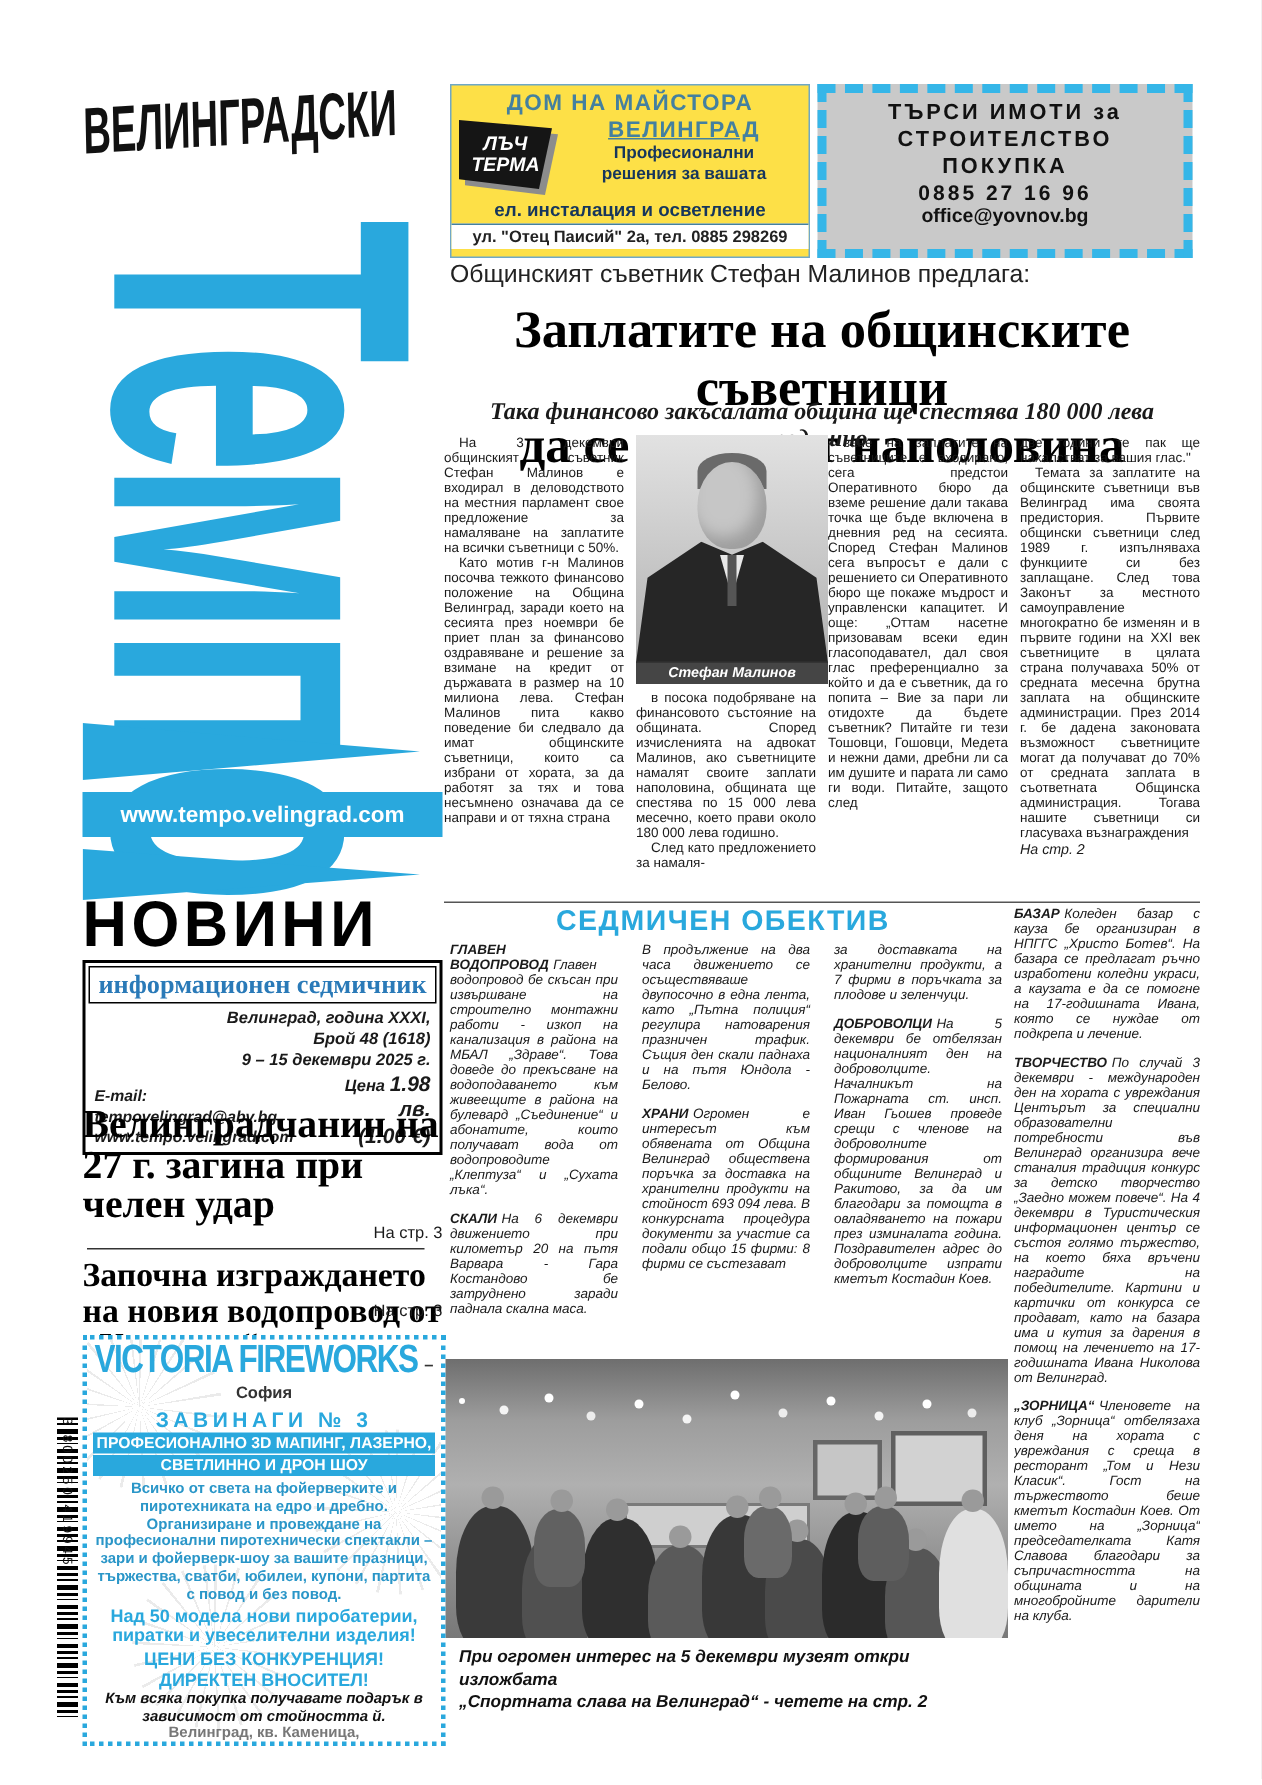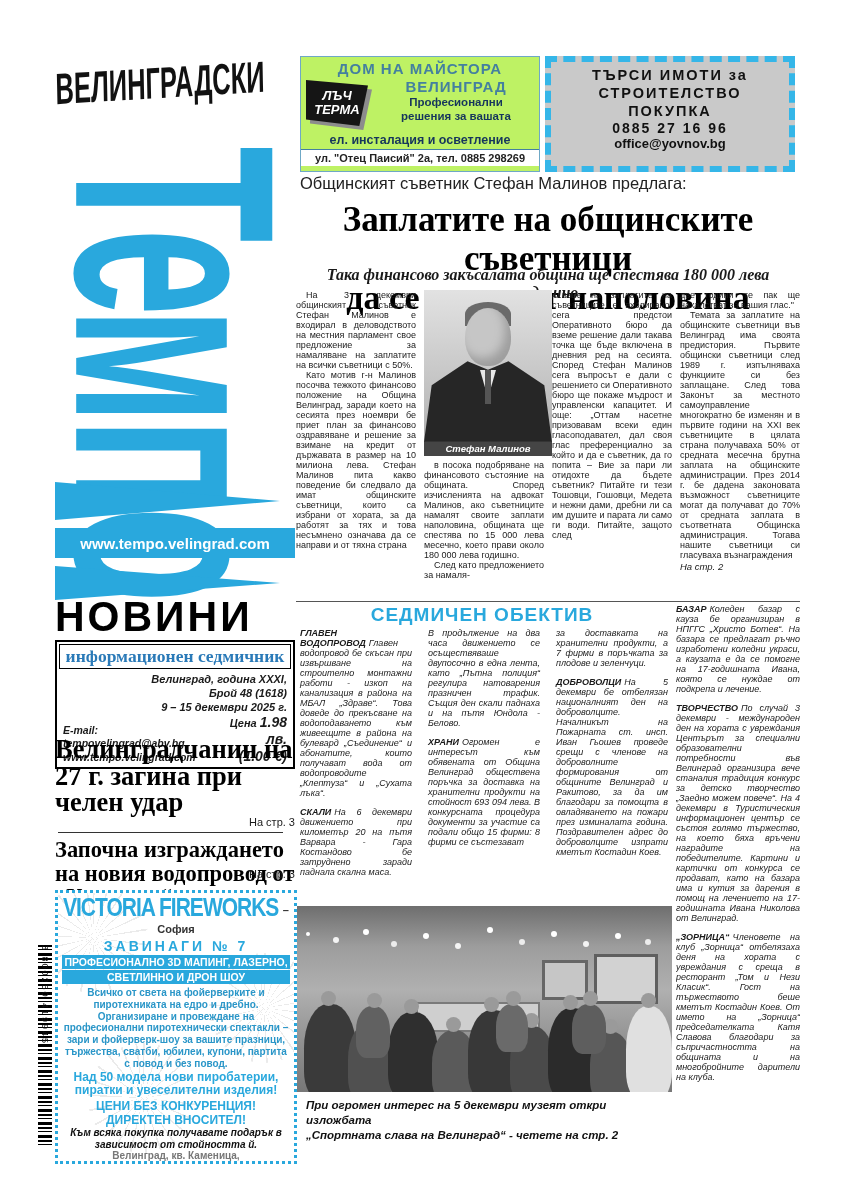--- a/index.html
+++ b/index.html
@@ -15,33 +15,33 @@
         transform-origin:center center;letter-spacing:-6px;line-height:1;text-align:center;}
   .mast-band-tri1{position:absolute;left:0;top:432px;width:225px;height:38px;background:#29a8dd;
         clip-path:polygon(0 0,100% 50%,0 100%);}
   .mast-band-url{position:absolute;left:0;top:478px;width:240px;height:30px;background:#29a8dd;
         display:flex;align-items:center;justify-content:center;}
   .mast-band-url span{color:#fff;font-weight:bold;font-size:15px;}
   .mast-band-tri2{position:absolute;left:0;top:516px;width:225px;height:34px;background:#29a8dd;
         clip-path:polygon(0 0,100% 50%,0 100%);}
 
   
-  .ad-craft{position:absolute;left:300px;top:56px;width:240px;height:116px;background:#bef264;
+  .ad-craft{position:absolute;left:300px;top:56px;width:240px;height:116px;background:#fde047;
         border:1px solid #6fa8c6;box-sizing:border-box;padding:3px 4px 0 4px;}
   .ad-craft .t1{color:#44809f;font-weight:900;font-size:15px;letter-spacing:1px;text-align:center;}
   .craft-row{display:flex;margin-top:1px;}
   .logo-wrap{position:relative;width:72px;height:54px;flex:0 0 72px;}
   .logo-shadow{position:absolute;left:5px;top:6px;width:62px;height:46px;background:#8c8c8c;
         clip-path:polygon(0 0,100% 12%,86% 100%,0 86%);}
   .logo-black{position:absolute;left:1px;top:2px;width:62px;height:46px;background:#151515;
         clip-path:polygon(0 0,100% 12%,86% 100%,0 86%);display:flex;flex-direction:column;
         align-items:center;justify-content:center;}
   .logo-black span{color:#fff;font-weight:900;font-style:italic;font-size:13px;line-height:1.1;}
   .craft-right{flex:1;text-align:center;}
-  .ad-craft .t2{color:#44809f;font-weight:900;font-size:15px;letter-spacing:1px;}
+  .ad-craft .t2{color:#44809f;font-weight:900;font-size:15px;letter-spacing:1px;text-decoration:underline;}
   .ad-craft .tag{color:#16365c;font-weight:bold;font-size:11.5px;line-height:1.25;}
   .ad-craft .tag3{color:#16365c;font-weight:bold;font-size:12.5px;text-align:center;margin-top:1px;}
   .ad-craft .addr{background:#fff;border-top:1px solid #44809f;margin:2px -4px 0 -4px;
         font-weight:bold;font-size:11px;color:#222;text-align:center;padding:2px 0;}
 
   .ad-prop{position:absolute;left:545px;top:56px;width:250px;height:116px;background:#c9c9c9;
         border:6px dashed #35b6e8;box-sizing:border-box;text-align:center;padding-top:4px;}
   .ad-prop .l{font-weight:900;font-size:14.5px;letter-spacing:2px;color:#111;line-height:1.25;}
   .ad-prop .ph{font-weight:900;font-size:14px;letter-spacing:2px;color:#111;}
   .ad-prop .em{font-weight:900;font-size:13px;color:#111;}
@@ -301,21 +301,21 @@
 
   <div class="ad-fire">
     <div class="burst b1"></div>
     <div class="burst b2"></div>
     <div class="burst b3"></div>
     <div class="fire-inner">
       <div>
         <span class="fire-brand">VICTORIA FIREWORKS</span>
         <span class="fire-city">– София</span>
       </div>
-      <div class="fire-slogan">ЗАВИНАГИ № 7</div>
+      <div class="fire-slogan">ЗАВИНАГИ № 3</div>
       <div class="fire-bar">ПРОФЕСИОНАЛНО 3D МАПИНГ, ЛАЗЕРНО,</div>
       <div class="fire-bar">СВЕТЛИННО И ДРОН ШОУ</div>
       <div class="fire-body">Всичко от света на фойерверките и пиротехниката на едро и дребно. Организиране и провеждане на професионални пиротехнически спектакли – зари и фойерверк-шоу за вашите празници, тържества, сватби, юбилеи, купони, партита с повод и без повод.</div>
       <div class="fire-high">Над 50 модела нови пиробатерии, пиратки и увеселителни изделия!</div>
       <div class="fire-prices">ЦЕНИ БЕЗ КОНКУРЕНЦИЯ!</div>
       <div class="fire-imp">ДИРЕКТЕН ВНОСИТЕЛ!</div>
       <div class="fire-gift">Към всяка покупка получавате подарък в зависимост от стойността й.</div>
       <div class="fire-addr">
         <span>Велинград, кв. Каменица,</span><br>
         <span>площад „Възраждане“, ул. „Милеви скали“ 1</span>

